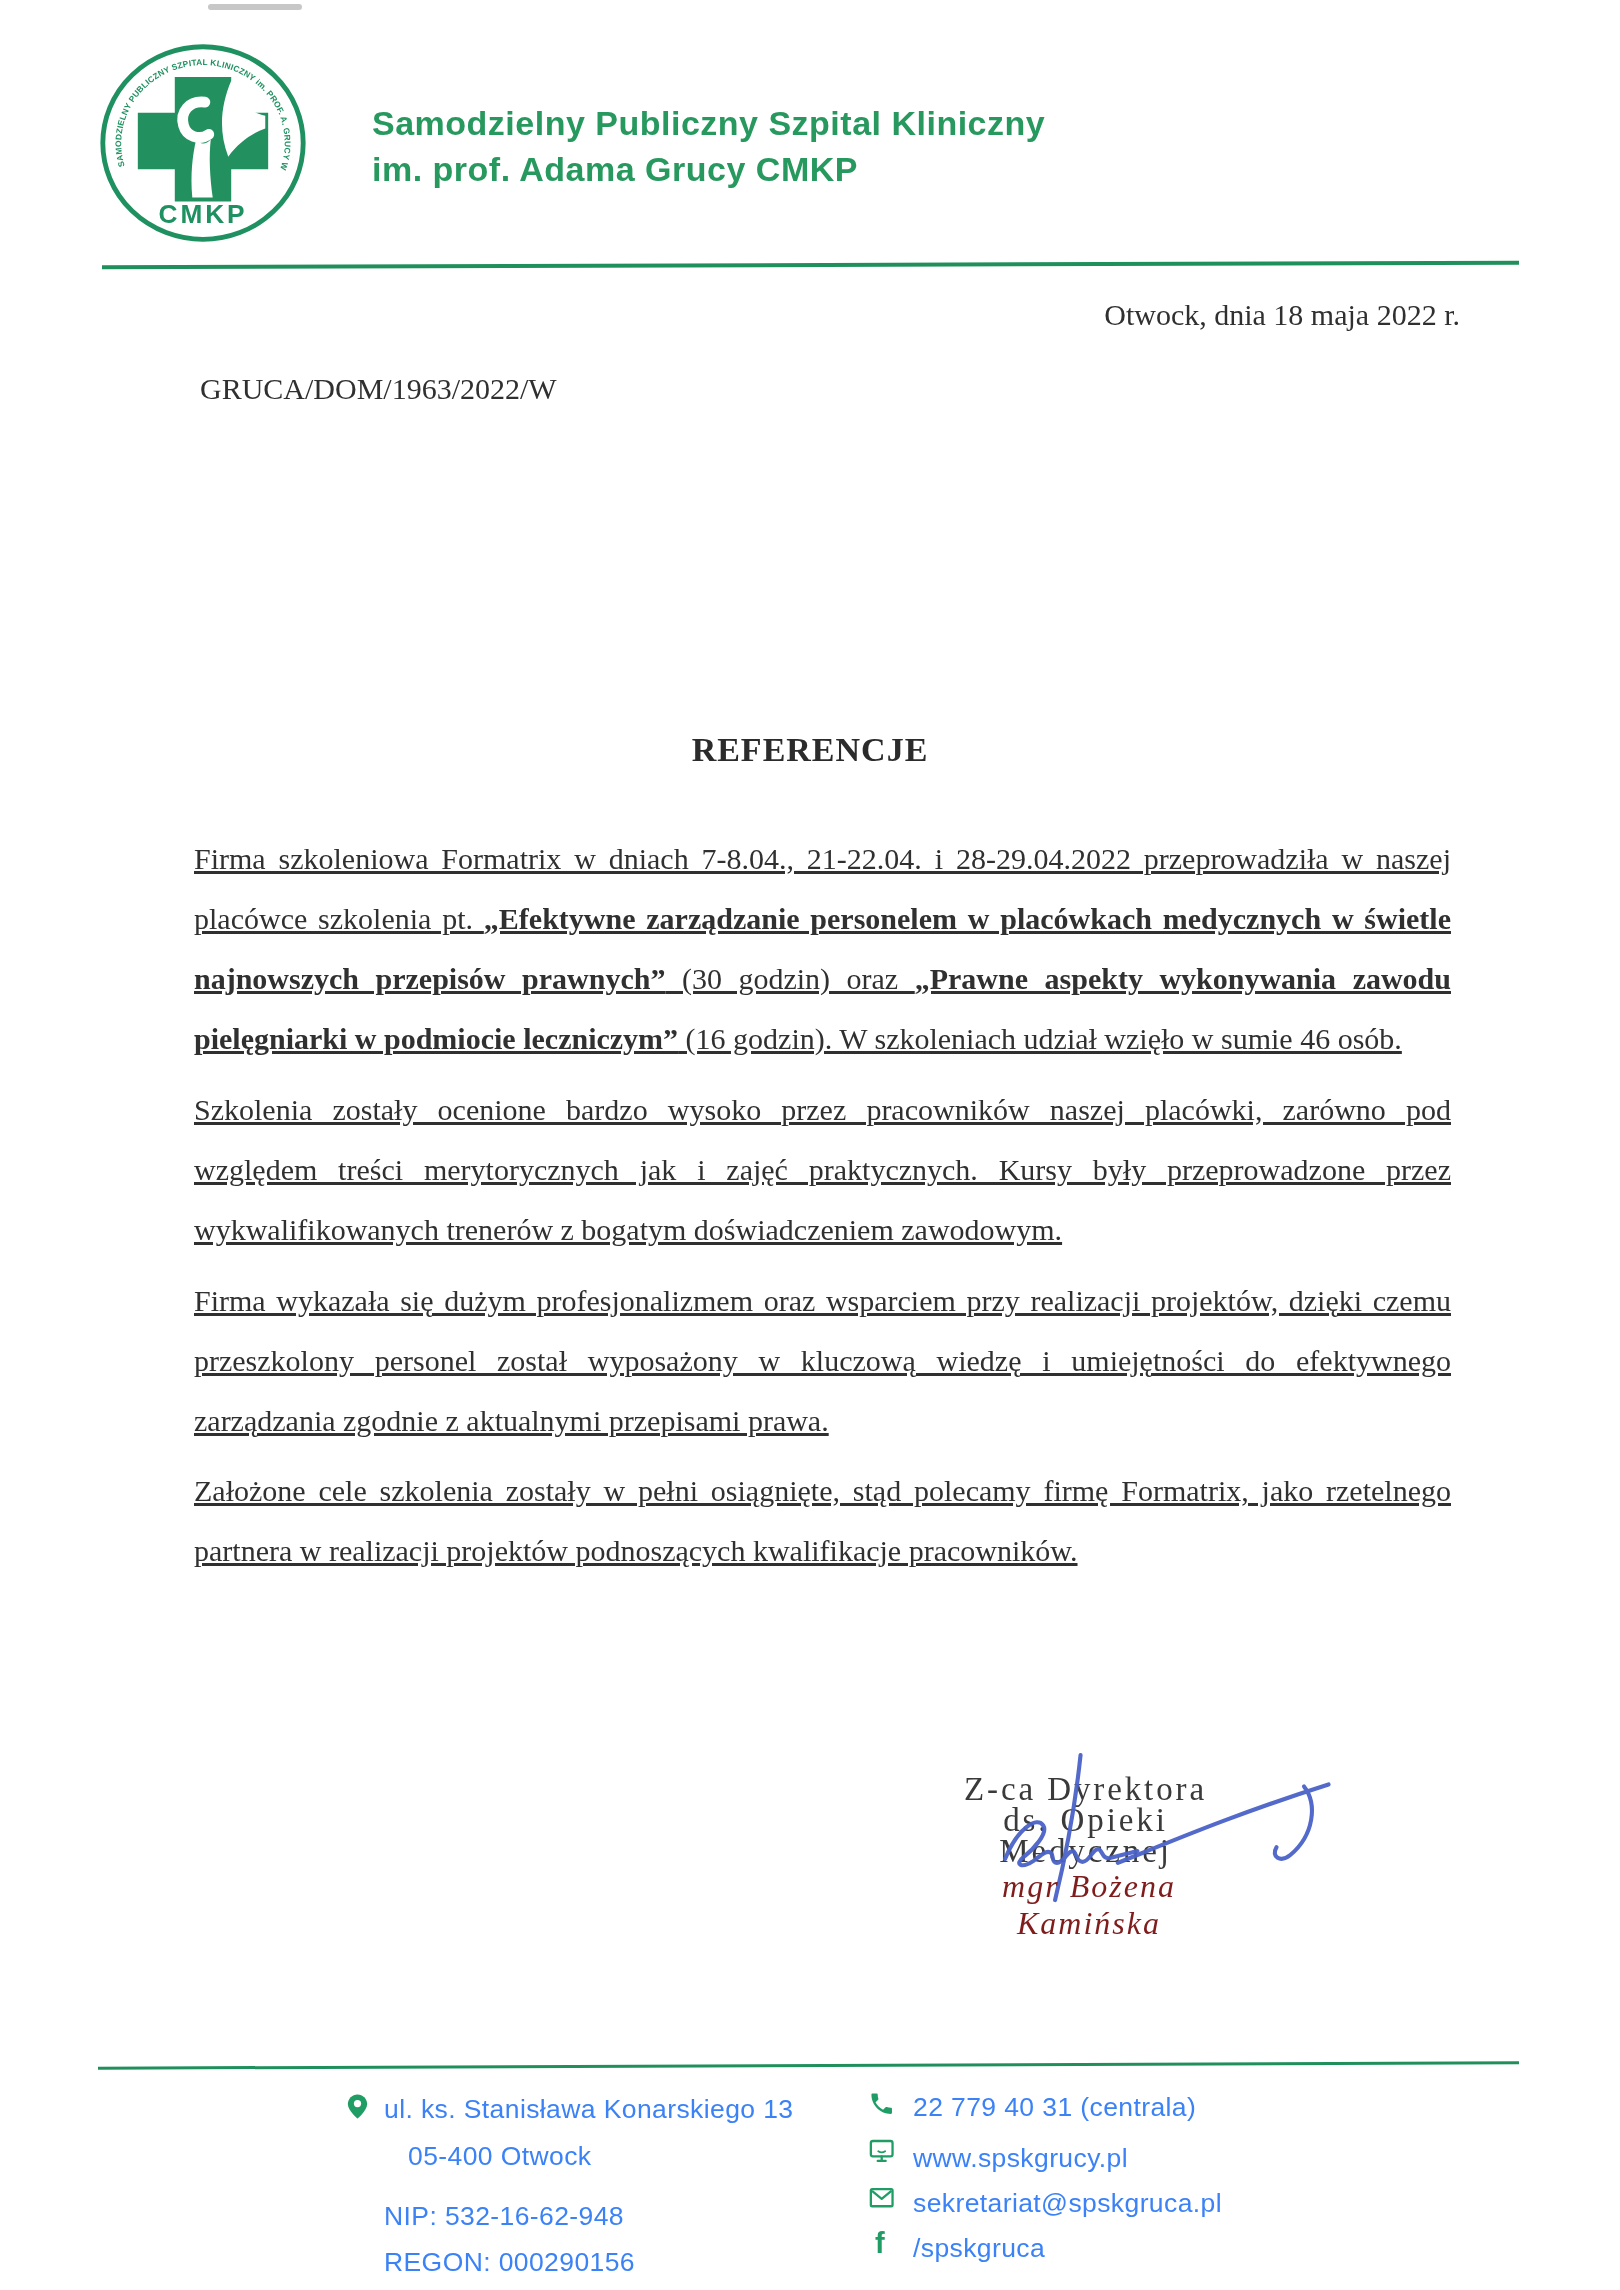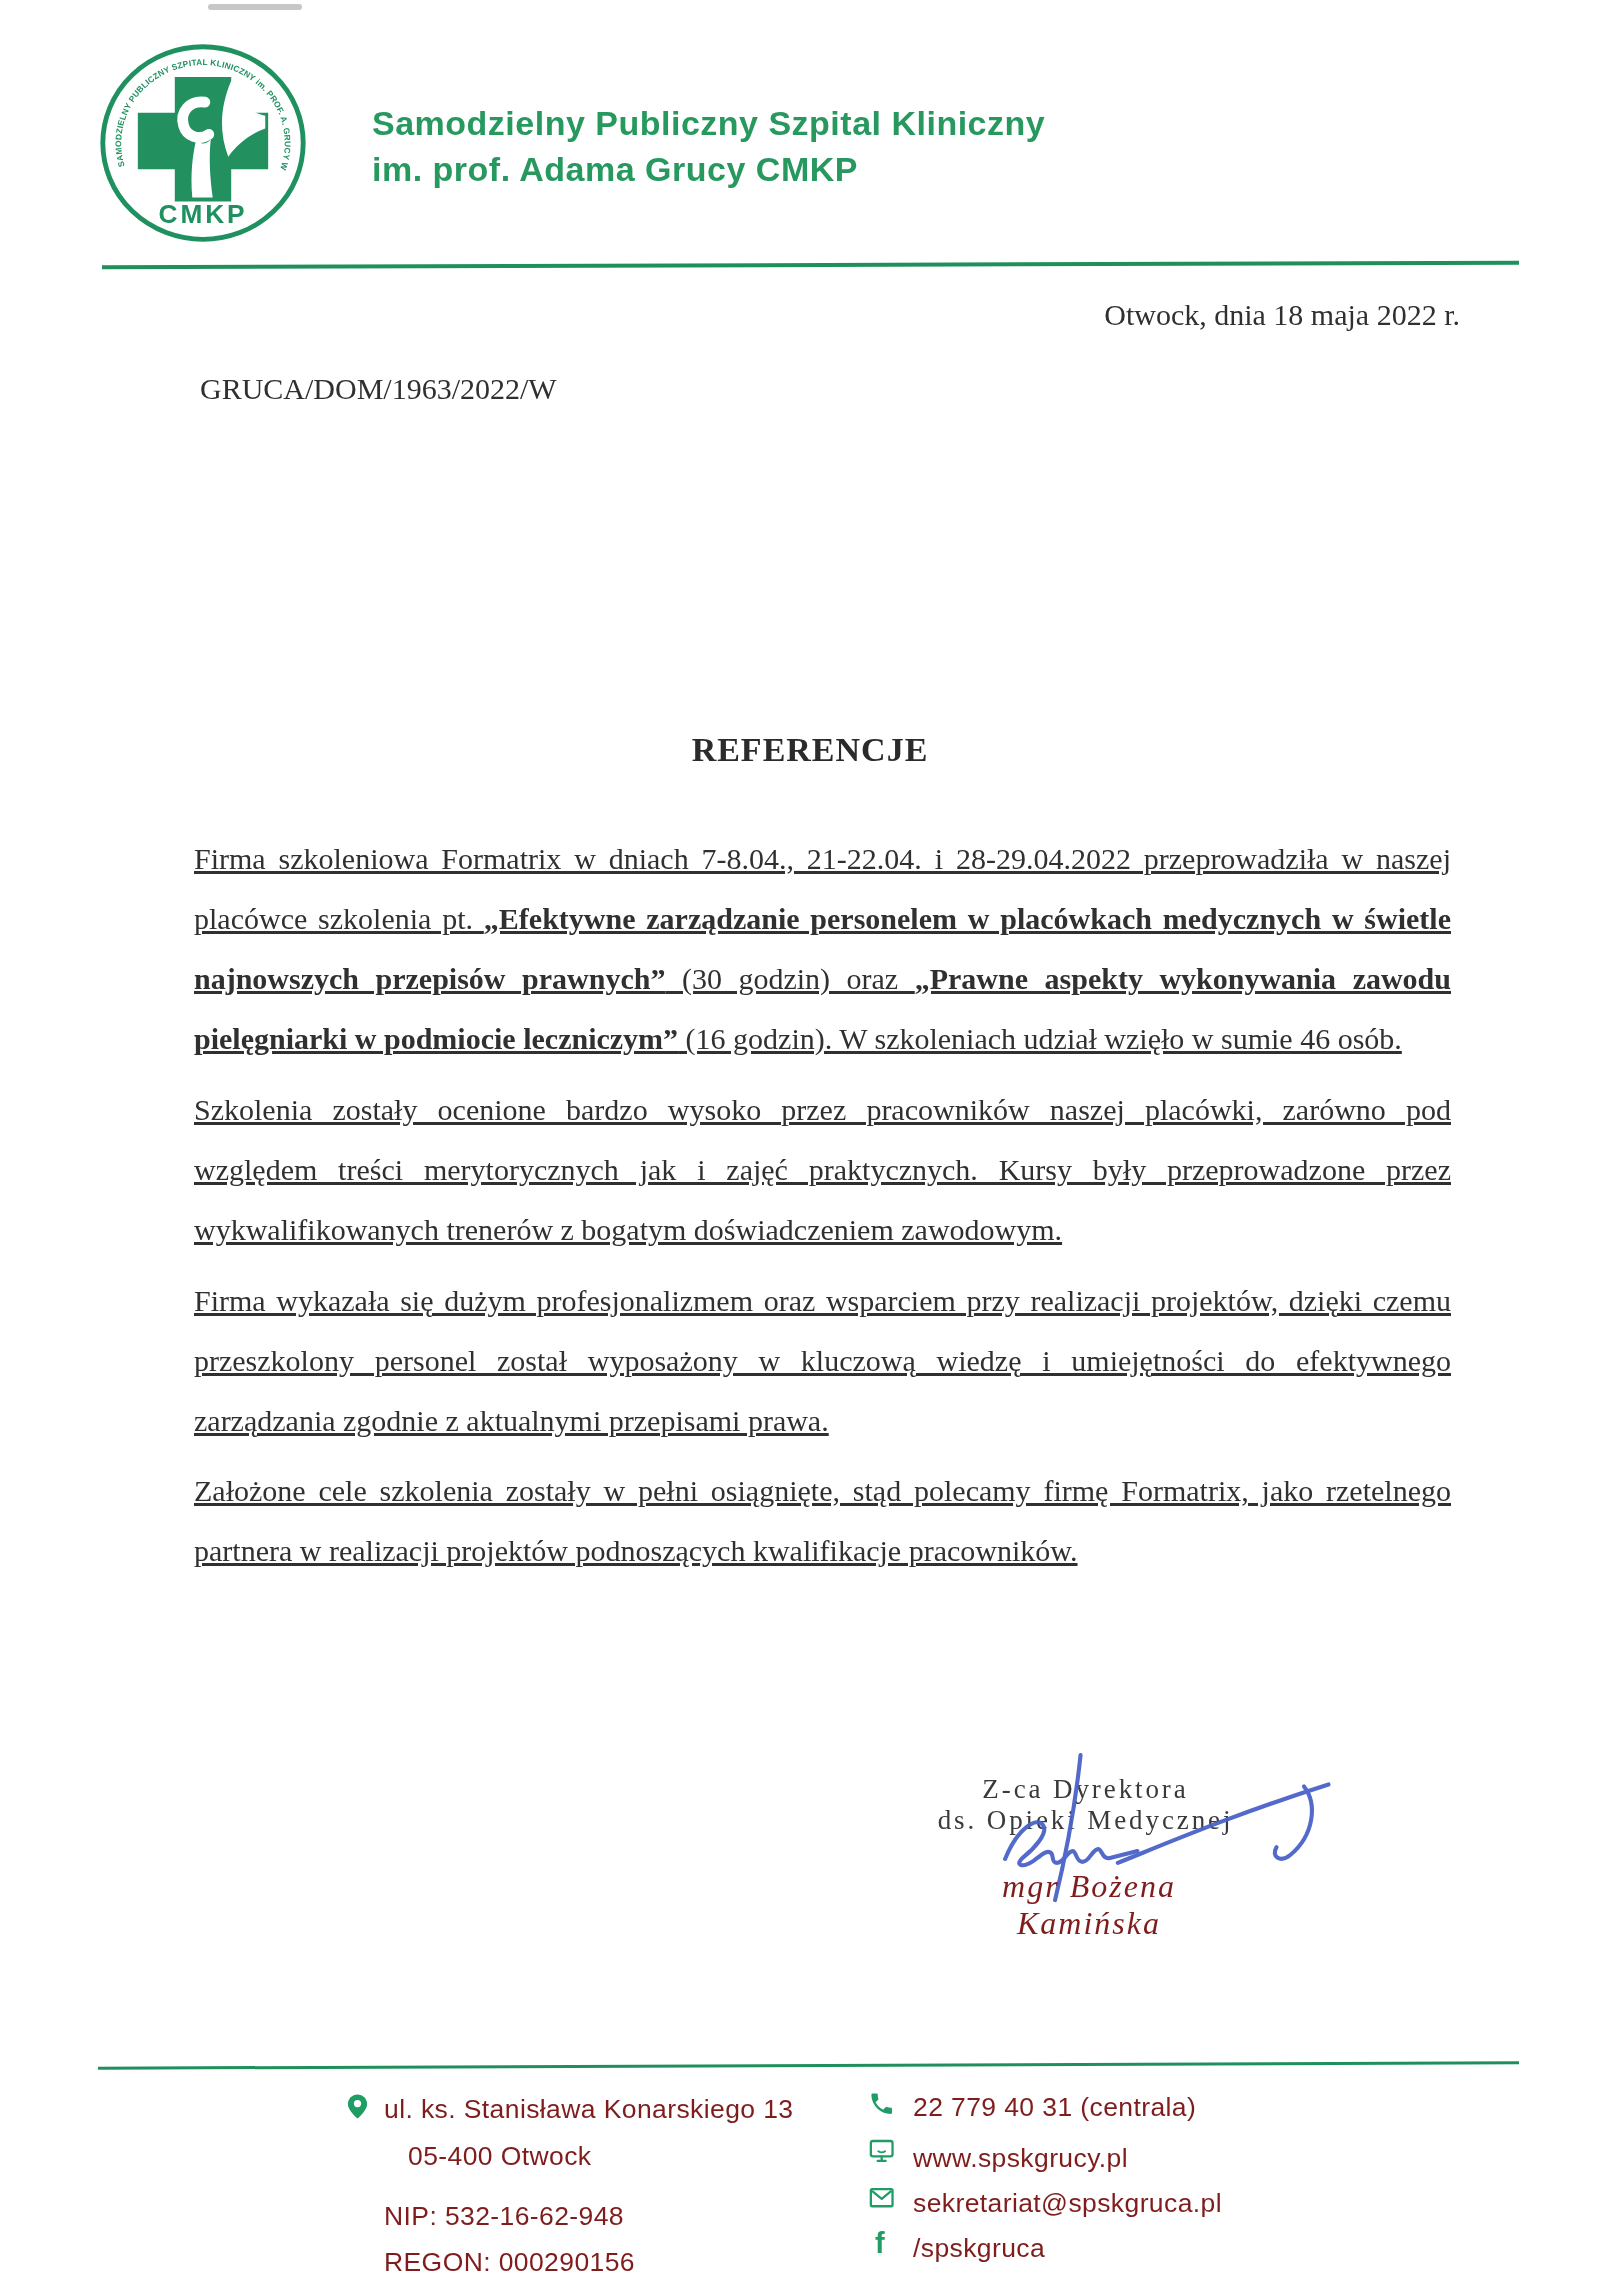--- a/index.html
+++ b/index.html
@@ -21,27 +21,27 @@
   .ref-number{position:absolute;left:200px;top:372px;font-size:30px;}
   
   .letter-title{position:absolute;left:0;top:731px;width:1620px;text-align:center;
     font-size:34px;font-weight:bold;letter-spacing:1px;color:#2b2b2b;}
   .letter-body{position:absolute;left:194px;top:829px;width:1257px;
     font-size:30px;text-align:justify;color:#303030;}
   .letter-body p{margin:0 0 10.8px 0;line-height:60px;text-decoration:underline;}
   .b{font-weight:bold;}
   
   .sig-role{position:absolute;left:914px;top:1774px;width:343px;text-align:center;
-    font-size:27px;letter-spacing:2.9px;line-height:31px;color:#3a3a3a;}
+    font-size:33px;letter-spacing:2.9px;line-height:31px;color:#3a3a3a;}
   .sig-svg{position:absolute;left:912px;top:1753px;width:441px;height:157px;}
   .sig-name{position:absolute;left:932px;top:1868px;width:314px;text-align:center;
     font-style:italic;font-size:32px;letter-spacing:2px;color:#7f1d1d;}
   
   .rule-bottom{position:absolute;left:98px;top:2064px;width:1421px;height:2.9px;background:#1f8f5c;transform:rotate(-0.22deg);}
-  .footer-text{position:absolute;font-family:"Liberation Sans",sans-serif;font-size:26.5px;color:#7f1d1d;letter-spacing:0.4px;}
+  .footer-text{position:absolute;font-family:"Liberation Sans",sans-serif;font-size:26.5px;color:#3b82f6;letter-spacing:0.4px;}
   .footer-icon{position:absolute;width:29px;height:29px;}
   .fb-glyph{font-family:"Liberation Sans",sans-serif;font-weight:bold;color:#1f9d64;font-size:29px;position:absolute;}
 </style>
 </head>
 <body>
 
 <div class="page">
 
   <div class="artifact-top"></div>
 

